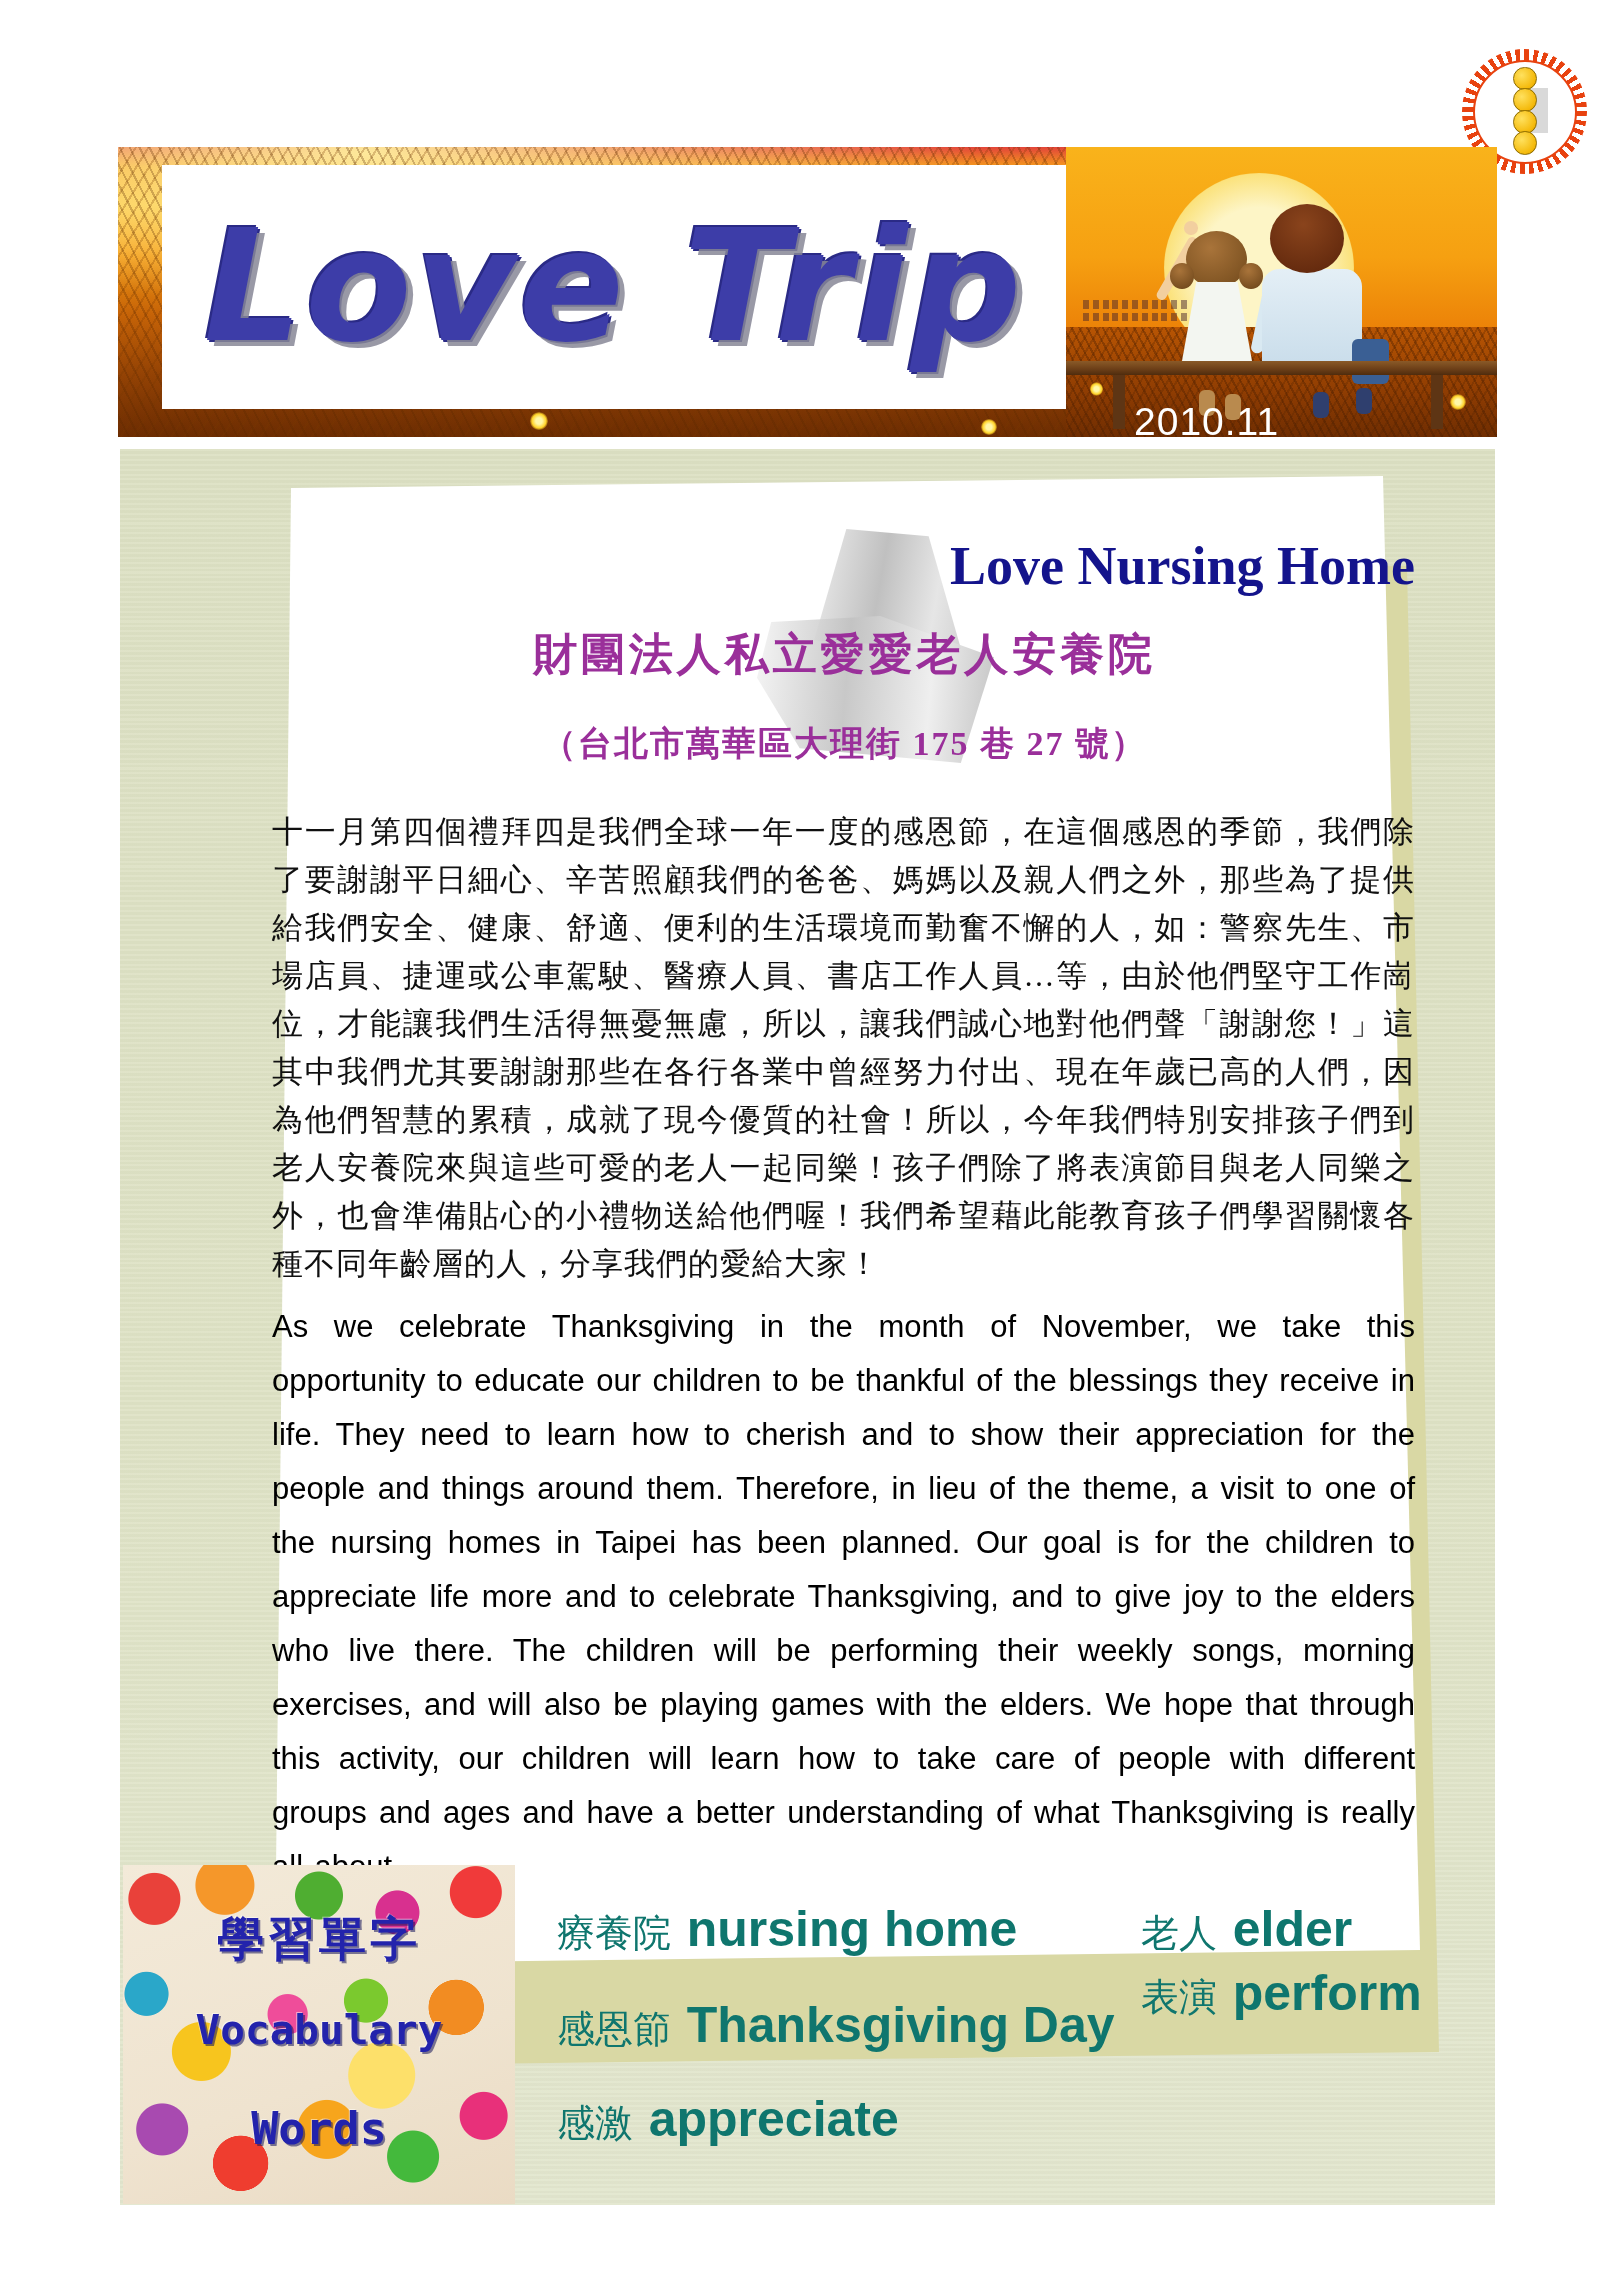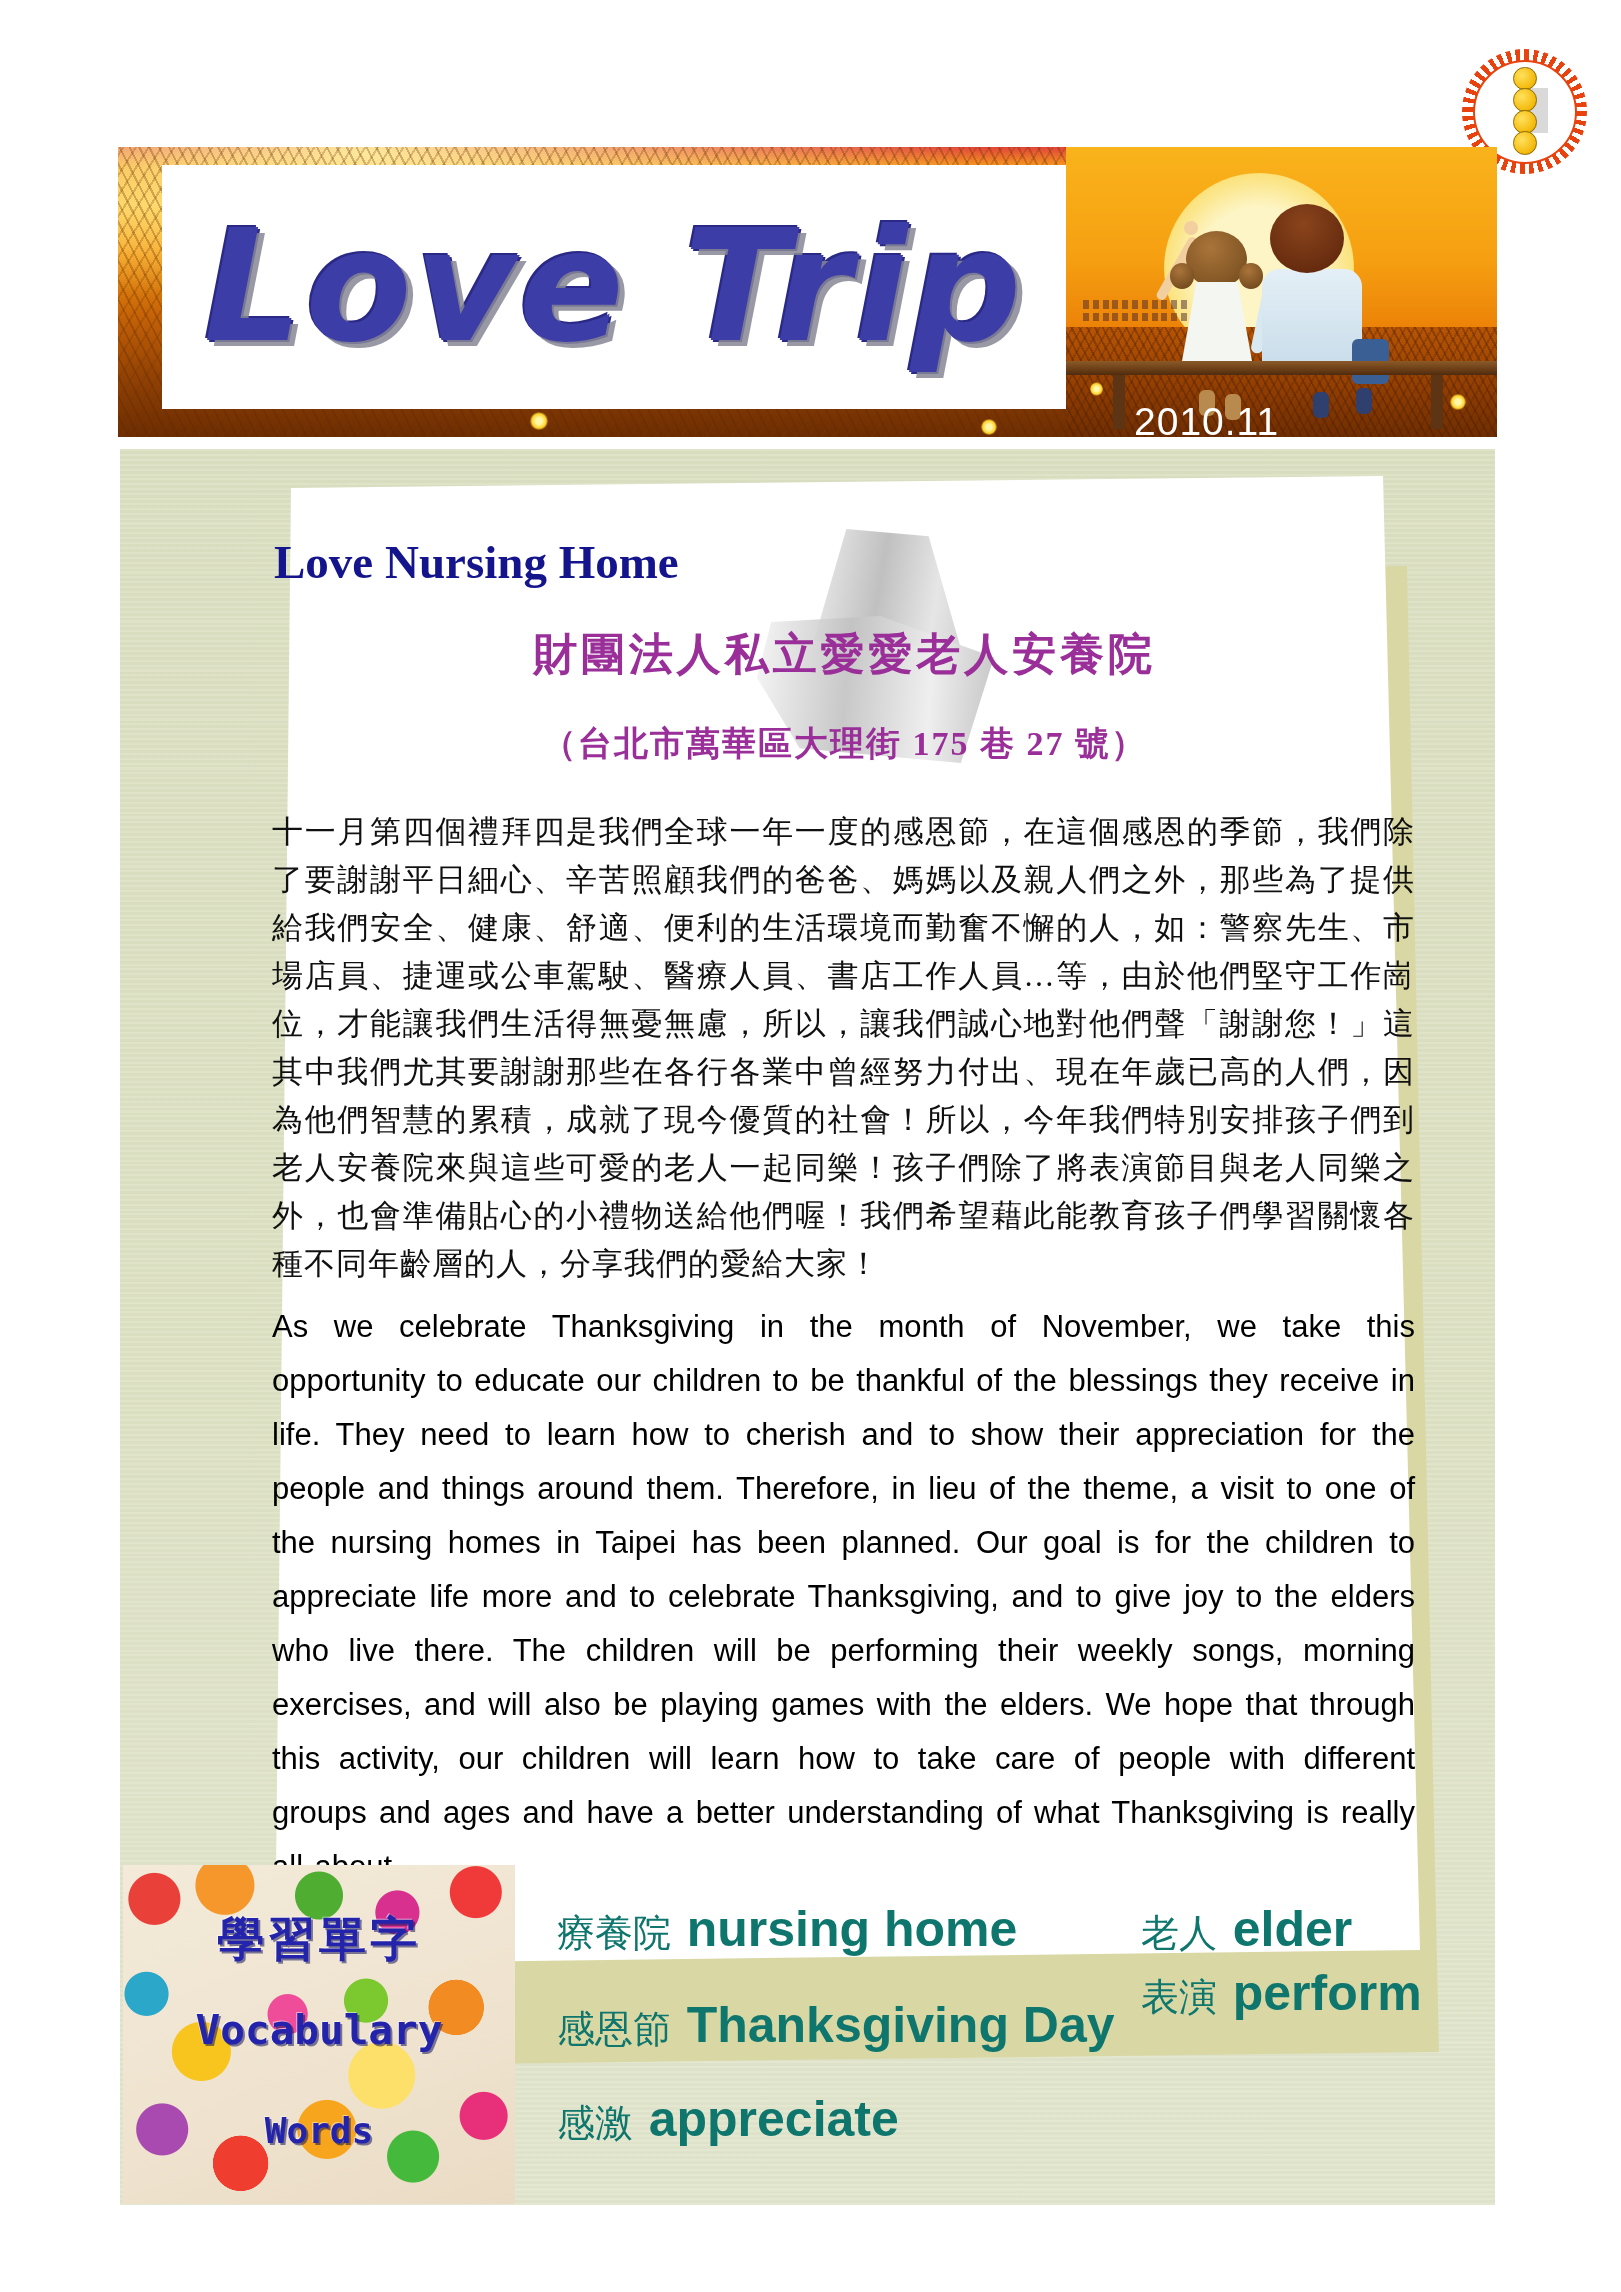--- a/index.html
+++ b/index.html
@@ -81,22 +81,22 @@
 
   
   .tape1{position:absolute;left:814px;top:529px;width:147px;height:120px;opacity:.9;
       background:linear-gradient(100deg,#ececec,#b9b9b9 45%,#e3e3e3 80%,#cfcfcf);
       clip-path:polygon(22% 0,78% 6%,100% 100%,0 93%);}
   .tape2{position:absolute;left:757px;top:616px;width:237px;height:147px;opacity:.9;
       background:linear-gradient(95deg,#f4f4f4,#c2c2c2 38%,#ededed 72%,#bdbdbd);
       clip-path:polygon(6% 4%,52% 0,100% 28%,86% 100%,18% 90%,0 42%);}
 
   
-  .t-en{position:absolute;left:274px;top:535px;width:1141px;text-align:left;
-      font-family:"Liberation Serif","DejaVu Serif",serif;font-weight:bold;font-size:47px;color:#14148c;}
+  .t-en{position:absolute;left:274px;top:535px;width:1141px;text-align:right;
+      font-family:"Liberation Serif","DejaVu Serif",serif;font-weight:bold;font-size:54px;color:#14148c;}
   .t-zh{position:absolute;left:274px;top:625px;width:1141px;text-align:center;
       font-family:"Liberation Serif","DejaVu Serif",serif;font-weight:bold;font-size:44px;color:#9a2f9a;letter-spacing:3.9px;}
   .t-addr{position:absolute;left:274px;top:721px;width:1141px;text-align:center;
       font-family:"Liberation Serif","DejaVu Serif",serif;font-weight:bold;font-size:34px;color:#9a2f9a;letter-spacing:2px;}
   .p-zh{position:absolute;left:272px;top:808px;width:1143px;
       font-family:"Liberation Serif","DejaVu Serif",serif;font-size:31px;line-height:48px;color:#101010;
       text-align:justify;letter-spacing:1px;}
   .p-en{position:absolute;left:272px;top:1300px;width:1143px;
       font-family:"Liberation Sans","DejaVu Sans",sans-serif;font-size:31px;line-height:54px;color:#000000;
       text-align:justify;word-spacing:2.9px;}
@@ -118,21 +118,21 @@
         radial-gradient(circle at 30% 88%, #ef3d2f 0 27.4px, transparent 28px),
         radial-gradient(circle at 52% 78%, #f7a51c 0 29px, transparent 30px),
         radial-gradient(circle at 74% 86%, #44b93c 0 25.5px, transparent 26.5px),
         radial-gradient(circle at 92% 74%, #e8307a 0 23.5px, transparent 24.5px),
         radial-gradient(circle at 66% 62%, #fde06a 0 33px, transparent 34px),
         linear-gradient(160deg,#f3ead9 0%,#efe3cf 60%,#eadbc4 100%);}
   .candy-label{position:absolute;left:0;width:100%;text-align:center;color:#2323ac;font-weight:bold;
       text-shadow:2px 2px 0 rgba(20,20,90,.55),-1px -1px 0 rgba(255,255,255,.5);}
   .candy-zh{top:43px;font-size:47px;letter-spacing:3.9px;font-family:"Liberation Sans",sans-serif;}
   .candy-en1{top:141px;font-size:41px;font-family:"DejaVu Sans Mono","Liberation Mono",monospace;}
-  .candy-en2{top:245px;font-size:36px;font-family:"DejaVu Sans Mono","Liberation Mono",monospace;}
+  .candy-en2{top:237px;font-size:45px;font-family:"DejaVu Sans Mono","Liberation Mono",monospace;}
 
   .vocab{position:absolute;white-space:nowrap;}
   .vocab .zh{font-family:"Liberation Serif","DejaVu Serif",serif;font-size:38px;color:#0f766e;margin-right:15.7px;}
   .vocab .en{font-family:"Liberation Sans","DejaVu Sans",sans-serif;font-size:50px;font-weight:600;color:#0f766e;}
   #vocab-0{left:557px;top:1900px;}
   #vocab-1{left:557px;top:1996px;}
   #vocab-2{left:557px;top:2090px;}
   #vocab-3{left:1141px;top:1900px;}
   #vocab-4{left:1141px;top:1943px;margin-top:21px;}
 </style>

